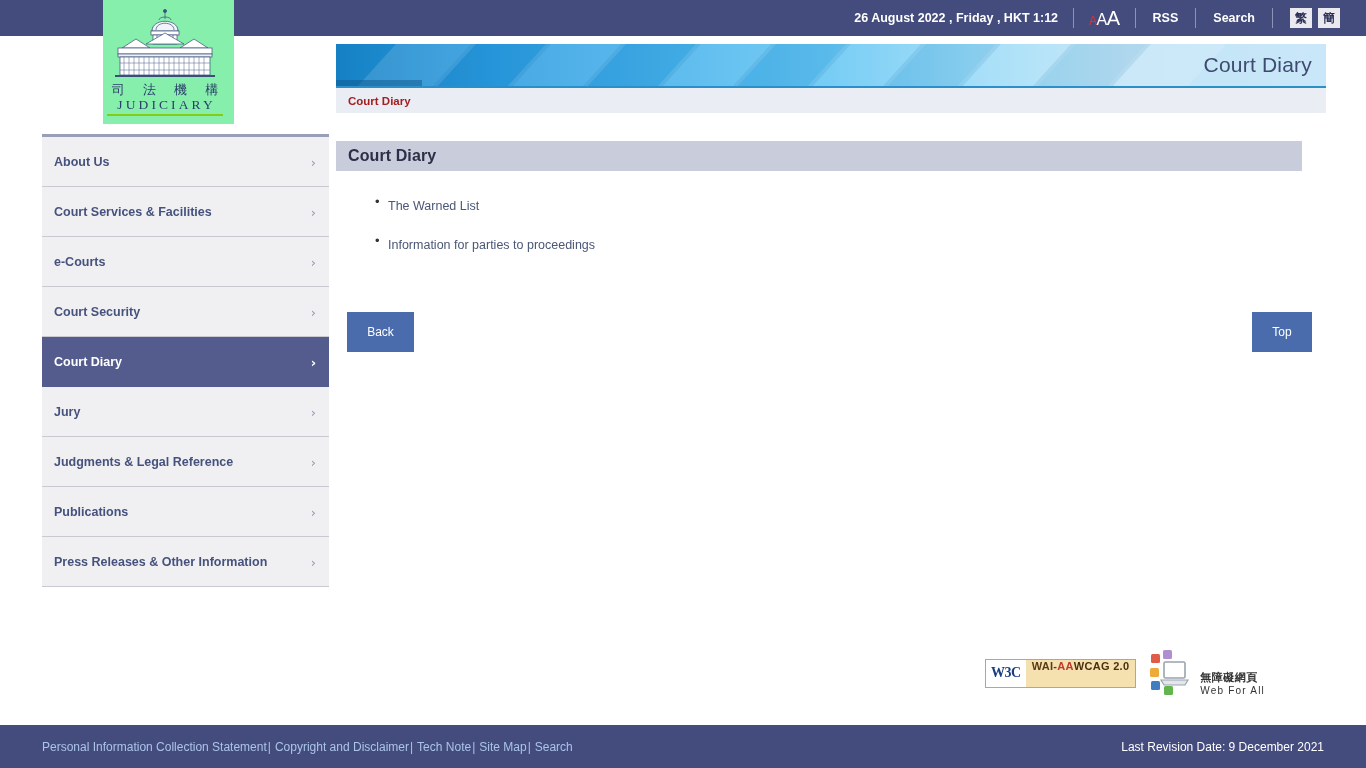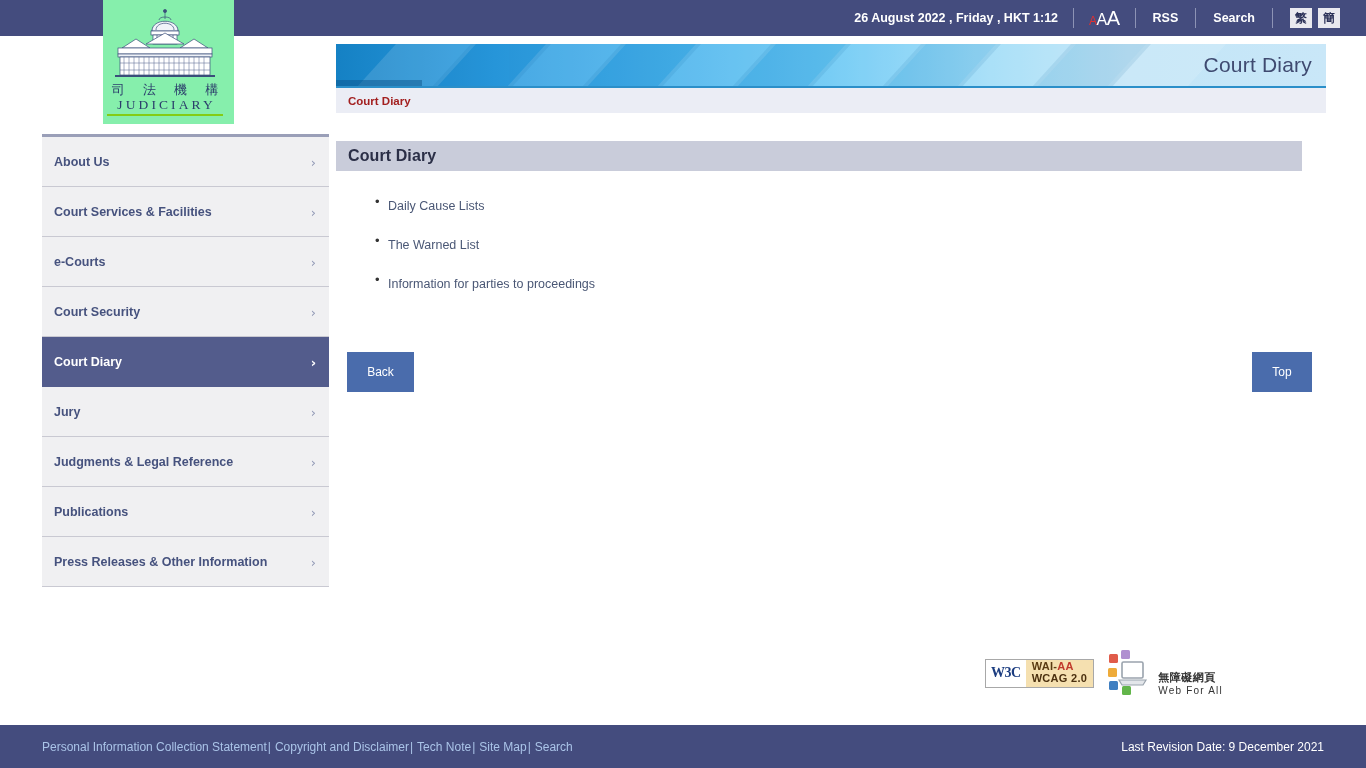--- a/index.html
+++ b/index.html
@@ -296,21 +296,21 @@
     padding: 0 5px;
     font-family: "Liberation Serif", serif;
     font-weight: bold;
     font-size: 14px;
     color: #1c3d80;
     letter-spacing: -0.5px;
   }
   .w3c-right {
     background: #f5e0b0;
     padding: 1px 6px 1px 6px;
-    display: flex; flex-direction: column; justify-content: center;
+    display: flex; flex-direction: row; justify-content: center;
     line-height: 1.08;
   }
   .w3c-right .r1 { font-size: 11px; font-weight: bold; color: #5a3a12; white-space: nowrap; letter-spacing:0.3px;}
   .w3c-right .r1 .aa { color: #c0392b; }
   .w3c-right .r2 { font-size: 11px; font-weight: bold; color: #4a2f0e; white-space: nowrap; letter-spacing:0.3px;}
 
   .wfa-badge { display: flex; align-items: flex-end; gap: 4px; }
   .wfa-text { line-height: 1.15; }
   .wfa-cn { font-family: "DejaVu Sans", sans-serif; font-size: 11px; font-weight: bold; color: #333333; letter-spacing: 0.5px;}
   .wfa-en { font-family: "Liberation Sans", sans-serif; font-size: 10px; color: #333333; letter-spacing: 1.2px;}
@@ -512,21 +512,20 @@
 
     <div class="breadcrumb">
       <a href="#">Court Diary</a>
     </div>
 
     <div class="content-head">
       <h1>Court Diary</h1>
     </div>
 
     <ul class="link-list" id="link-list">
-        <li><a href="#">Daily Cause Lists</a></li>
         <li><a href="#">The Warned List</a></li>
         <li><a href="#">Information for parties to proceedings</a></li>
       </ul>
 
     <div class="btn-row">
       <button class="btn btn-back">Back</button>
       <button class="btn btn-top">Top</button>
     </div>
 
   </main>

